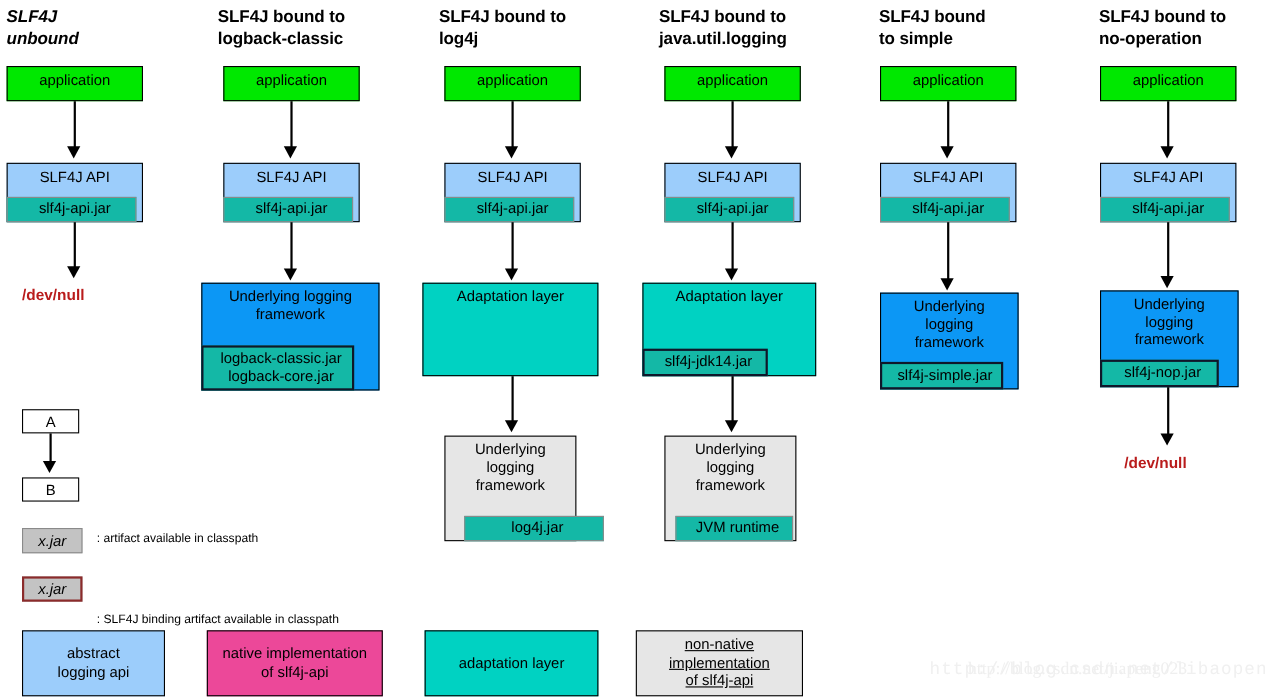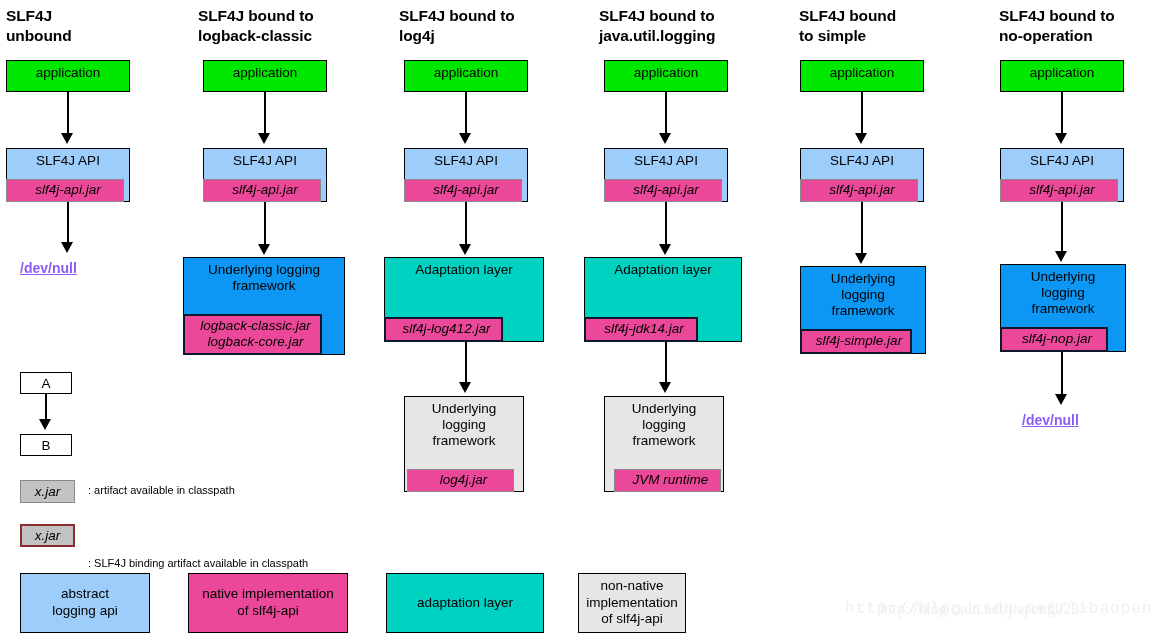--- a/index.html
+++ b/index.html
@@ -48,23 +48,22 @@
   .box.blue   { background: #0c97f5; }
   .box.teal   { background: #00d2c2; }
   .box.lgray  { background: #e6e6e6; }
   .box.white  { background: #ffffff; }
 
   
   .jar {
     position: absolute;
     left: -1px;
     bottom: -1px;
-    background: #ec4899;
+    background: #14b8a6;
     border: 1px solid #8a8a8a;
-    font-style: italic;
     font-size: 13.5px;
     line-height: 1.2;
     color: #000;
     text-align: center;
     padding: 2px 5px 3px 11px;
     white-space: pre-line;
   }
   .jar.binding { border: 2px solid #0f172a; }
 
   
@@ -79,23 +78,22 @@
     border-left: 6.5px solid transparent;
     border-right: 6.5px solid transparent;
     border-top: 11px solid #000;
   }
 
   
   .devnull {
     position: absolute;
     font-size: 14px;
     font-weight: bold;
-    color: #8b5cf6;
+    color: #b91c1c;
     white-space: nowrap;
-    text-decoration: underline;
   }
   .legend-text {
     position: absolute;
     font-size: 12.5px;
     color: #000;
     line-height: 1.28;
     white-space: pre-line;
   }
   .legend-text.big { font-size: 11px; }
 
@@ -138,21 +136,21 @@
     font-family: "Liberation Serif", serif;
     color: #efefef;
     letter-spacing: 0px;
   }
 </style>
 </head>
 <body>
 
 <div id="canvas">
 
-  <div class="col-title" style="left:6px; top:6px;">SLF4J
+  <div class="col-title" style="left:6px; top:6px;font-style:italic;">SLF4J
 unbound</div>
 
   <div class="box green" style="left:6px; top:60px; width:124px; height:32px;">
     <span class="box-label">application</span>
   </div>
   <div class="arrow-line" style="left:67px; top:92px; height:43px;"></div>
   <div class="arrow-head" style="left:61px; top:133px;"></div>
 
   <div class="box lblue" style="left:6px; top:148px; width:124px; height:54px;">
     <span class="box-label">SLF4J API</span>
@@ -197,30 +195,29 @@
 
   <div class="box lblue" style="left:404px; top:148px; width:124px; height:54px;">
     <span class="box-label">SLF4J API</span>
     <span class="jar" style="width:118px;">slf4j-api.jar</span>
   </div>
   <div class="arrow-line" style="left:465px; top:202px; height:44px;"></div>
   <div class="arrow-head" style="left:459px; top:244px;"></div>
 
   <div class="box teal" style="left:384px; top:257px; width:160px; height:85px;">
     <span class="box-label">Adaptation layer</span>
-    <span class="jar binding" style="width:119px; left:-1px;">slf4j-log412.jar</span>
   </div>
   <div class="arrow-line" style="left:465px; top:342px; height:42px;"></div>
   <div class="arrow-head" style="left:459px; top:382px;"></div>
 
   <div class="box lgray" style="left:404px; top:396px; width:120px; height:96px;">
     <span class="box-label">Underlying
 logging
 framework</span>
-    <span class="jar" style="width:107px; left:2px;">log4j.jar</span>
+    <span class="jar" style="width:127px; left:17px;">log4j.jar</span>
   </div>
 
   <div class="col-title" style="left:599px; top:6px;">SLF4J bound to
 java.util.logging</div>
 
   <div class="box green" style="left:604px; top:60px; width:124px; height:32px;">
     <span class="box-label">application</span>
   </div>
   <div class="arrow-line" style="left:665px; top:92px; height:43px;"></div>
   <div class="arrow-head" style="left:659px; top:133px;"></div>
@@ -309,20 +306,20 @@
   <div class="legend-text big" style="left:88px; top:483px;">: artifact available in classpath</div>
 
   <div class="legend-chip binding" style="left:20px; top:524px; width:55px; height:23px;">x.jar</div>
   <div class="legend-text big" style="left:88px; top:556px;">: SLF4J binding artifact available in classpath</div>
 
   <div class="swatch lblue" style="left:20px; top:573px; width:130px; height:60px;">abstract
 logging api</div>
   <div class="swatch blue" style="left:188px; top:573px; width:160px; height:60px;">native implementation
 of slf4j-api</div>
   <div class="swatch teal" style="left:386px; top:573px; width:158px; height:60px;">adaptation layer</div>
-  <div class="swatch lgray" style="left:578px; top:573px; width:108px; height:60px;">non-native
+  <div class="swatch lgray" style="left:578px; top:573px; width:152px; height:60px;text-decoration:underline;">non-native
 implementation
 of slf4j-api</div>
 
   <div class="watermark" style="left:845px; top:600px;">http://blog.csdn.net/libaopeng23</div>
   <div class="watermark w2" style="left:880px; top:600px;">http://blog.csdn.net/jiapeng023</div>
 
 </div>
 
 </body></html>

